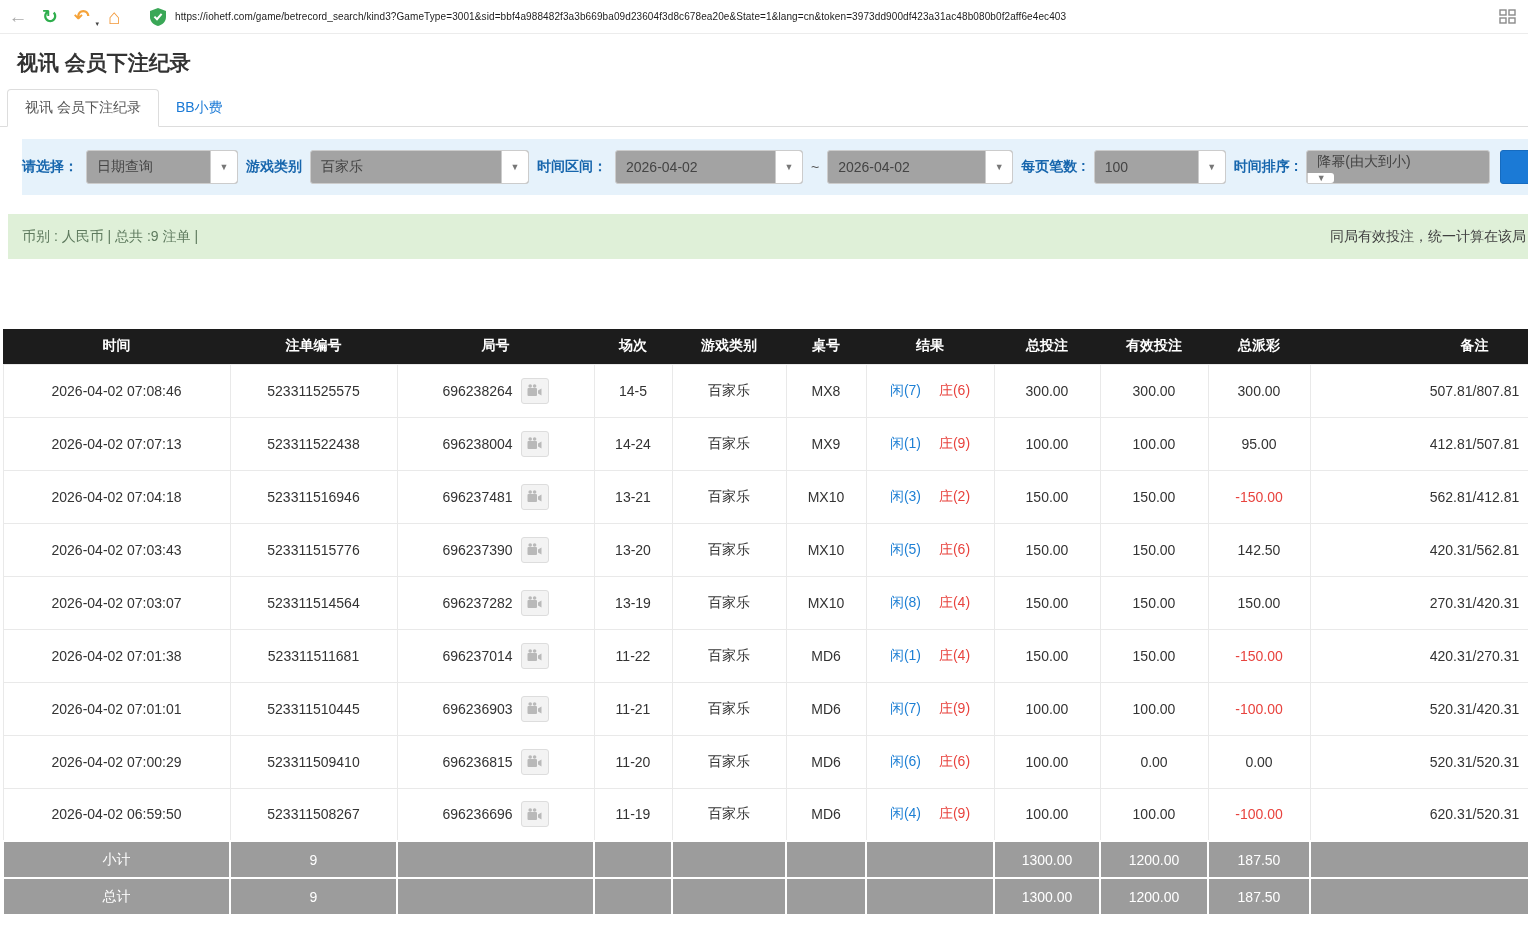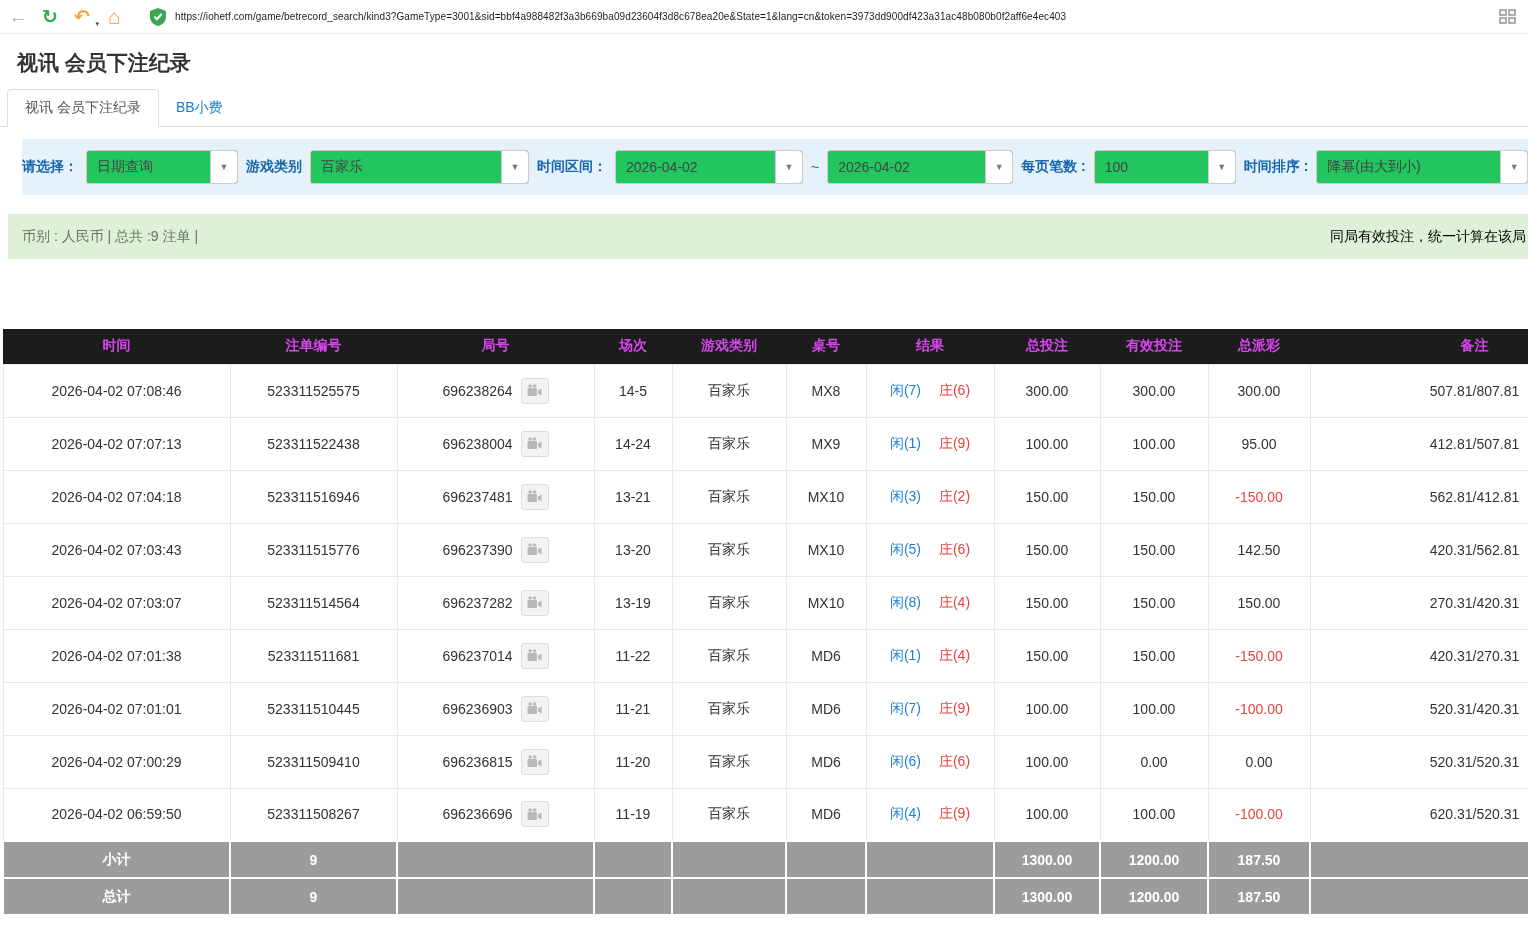--- a/index.html
+++ b/index.html
@@ -24,36 +24,36 @@
   
   .page-title { font-size: 21px; font-weight: bold; color: #333; padding: 16px 0 0 17px; line-height: 26px; }
 
   .tabs { display: flex; align-items: flex-end; height: 37px; margin-top: 14px; padding-left: 7px; border-bottom: 1px solid #ddd; }
   .tab { padding: 9px 17px; font-size: 14px; cursor: pointer; border-radius: 4px 4px 0 0; white-space: nowrap; }
   .tab.active { background: #fff; border: 1px solid #ddd; border-bottom-color: #fff; margin-bottom: -1px; color: #555; }
   .tab.inactive { color: #1b7ad6; }
 
   .filter-bar { margin: 12px 0 0 22px; width: 1520px; height: 56px; background: #e6f2fb; display: flex; align-items: center; gap: 8px; white-space: nowrap; overflow: visible; }
   .f-label { font-size: 14px; font-weight: bold; color: #1766ad; flex-shrink: 0; }
-  .combo { display: inline-flex; align-items: stretch; height: 34px; background: #22c55e; border: 1px solid #ccc; border-radius: 3px; flex-shrink: 0; cursor: pointer; }
+  .combo { display: inline-flex; align-items: stretch; height: 34px; background: #a3a3a3; border: 1px solid #ccc; border-radius: 3px; flex-shrink: 0; cursor: pointer; }
   .combo .val { flex: 1; display: flex; align-items: center; padding: 0 10px; font-size: 14px; color: #444; overflow: hidden; }
   .combo .caret-btn { width: 27px; display: flex; align-items: center; justify-content: center; border-left: 1px solid #ccc; color: #777; font-size: 9px; border-radius: 0 3px 3px 0; background: #fff; }
-  .w1 { width: 152px; } .w2 { width: 219px; } .w3 { width: 188px; } .w4 { width: 186px; } .w5 { width: 142px; } .w6 { width: 212px; }
+  .w1 { width: 152px; } .w2 { width: 219px; } .w3 { width: 188px; } .w4 { width: 186px; } .w5 { width: 132px; } .w6 { width: 184px; flex-direction: column; }
   .tilde { font-size: 14px; color: #555; flex-shrink: 0; }
   .search-btn { flex-shrink: 0; width: 64px; height: 34px; background: #1b7ad6; border: 1px solid #166bbf; border-radius: 3px; margin-left: 2px; cursor: pointer; }
 
   .info-bar { margin: 19px 0 0 8px; width: 1520px; height: 45px; background: #dff0d8; display: flex; align-items: center; justify-content: space-between; padding: 0 2px 0 14px; font-size: 14px; }
   .info-left { color: #5e7a5e; }
-  .info-right { color: #000000; margin-left: 32px; }
+  .info-right { color: #404040; margin-left: 32px; }
 
   
   .bet-table { table-layout: fixed; border-collapse: collapse; width: 1636px; margin: 70px 0 0 2px; font-size: 14px; }
-  .bet-table th { background: #1c1c1c; color: #d946ef; height: 35px; font-weight: bold; text-align: center; }
+  .bet-table th { background: #1c1c1c; color: #ffffff; height: 35px; font-weight: bold; text-align: center; }
   .bet-table td { height: 53px; text-align: center; color: #333; border: 1px solid #e9e9e9; background: #fff; overflow: hidden; }
-  .bet-table tr.summary td { background: #9c9c9c; border: 2px solid #fff; color: #fff; height: 37px; font-weight: bold; }
+  .bet-table tr.summary td { background: #9c9c9c; border: 2px solid #fff; color: #fff; height: 37px; }
   .c-blue { color: #1d7fd4; }
   .res-player { color: #1d7fd4; margin-right: 14px; }
   .res-banker { color: #e8433e; }
   .neg { color: #e8433e !important; }
   .round-wrap { display: inline-flex; align-items: center; justify-content: flex-end; }
   .video-btn { width: 28px; height: 26px; margin-left: 8px; background: #f3f3f3; border: 1px solid #ddd; border-radius: 3px; display: inline-flex; align-items: center; justify-content: center; cursor: pointer; }
 </style>
 </head>
 <body>
 

